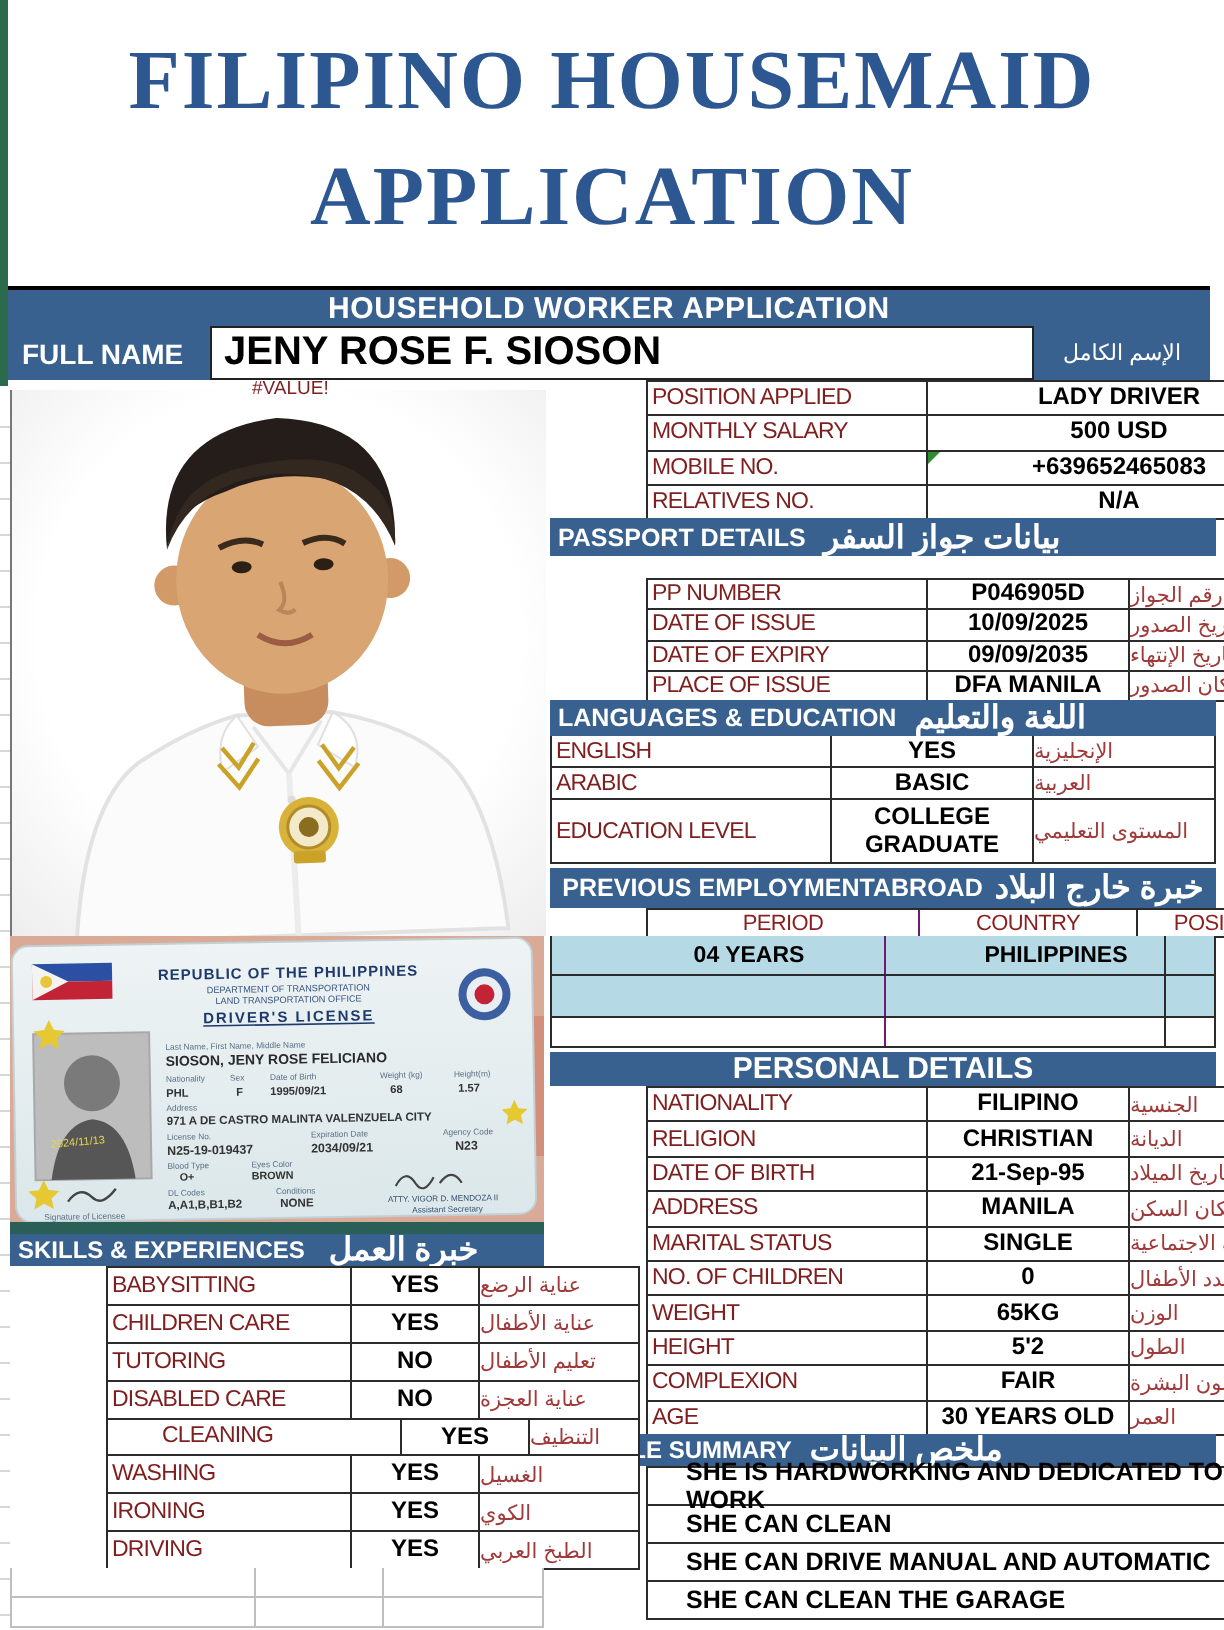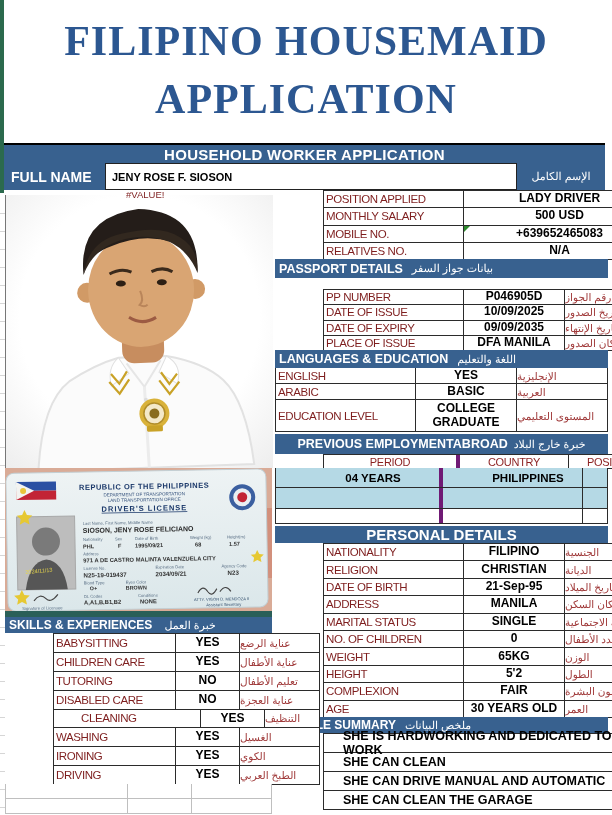--- a/index.html
+++ b/index.html
@@ -18,21 +18,21 @@
   
   .main-bar{position:absolute;left:4px;top:143px;width:601px;height:20px;
     background:#38618F;border-top:2px solid #000000;box-sizing:border-box;
     display:flex;align-items:center;justify-content:center;
     color:#fff;font-weight:bold;font-size:15px;letter-spacing:.3px;}
   
   .fn-row{position:absolute;left:4px;top:163px;width:601px;height:27px;display:flex;box-sizing:border-box;}
   .fn-label{width:101px;background:#38618F;color:#fff;font-weight:bold;font-size:14px;
     display:flex;align-items:center;padding-left:7px;box-sizing:border-box;}
   .fn-value{flex:1;background:#fff;border:1px solid #222;box-sizing:border-box;
-    display:flex;align-items:center;padding-left:6px;font-weight:bold;font-size:11px;color:#000;}
+    display:flex;align-items:center;padding-left:6px;font-weight:bold;font-size:20px;color:#000;}
   .fn-ar{width:88px;background:#38618F;color:#fff;font-size:11px;
     display:flex;align-items:center;justify-content:center;direction:rtl;}
   .err-text{position:absolute;left:126px;top:189px;font-size:9.5px;color:#7E1E1E;z-index:5;}
   
   .sec{position:absolute;box-sizing:border-box;}
   .rp{left:275px;width:333px;}
   .lp{left:5px;width:267px;}
   .trow{display:flex;box-sizing:border-box;background:#fff;
     border-bottom:1px solid #2b2b2b;border-left:1px solid #2b2b2b;border-right:1px solid #2b2b2b;
     align-items:center;}
@@ -42,26 +42,26 @@
     font-size:11.5px;letter-spacing:-0.4px;padding:0 0 0 2px;}
   .val{flex:0 0 101px;border-right:1px solid #2b2b2b;justify-content:center;text-align:center;
     font-weight:bold;font-size:12px;color:#000;position:relative;line-height:1.15;}
   .val.wide{flex:1;border-right:none;}
   .ar{flex:1;justify-content:flex-end;direction:rtl;color:#A03A3A;font-size:10.5px;padding:0 3px 0 0;}
   .flagged::before{content:"";position:absolute;left:0;top:0;width:0;height:0;
     border-top:6px solid #2e8b2e;border-right:6px solid transparent;}
   
   .bar{background:#38618F;color:#fff;font-weight:bold;font-size:12.5px;
     display:flex;align-items:center;box-sizing:border-box;padding-left:4px;gap:9px;}
-  .bar .bar-ar{font-weight:normal;font-size:11px;direction:rtl;}
+  .bar .bar-ar{font-weight:bold;font-size:16px;direction:rtl;}
   .bar.center{justify-content:center;padding-left:0;gap:6px;}
   
   .emp-h .cell{justify-content:center;color:#8B1F1F;font-size:11px;letter-spacing:-0.3px;}
   .emp-r .cell{justify-content:center;font-weight:bold;font-size:11.5px;color:#000;margin-left:31px;}
-  .c1{flex:0 0 136px;border-right:4px solid #701a75;}
+  .c1{flex:0 0 136px;border-right:1px solid #701a75;}
   .c2{flex:0 0 109px;border-right:1px solid #2b2b2b;}
   .c3{flex:1;}
   .bluebg{background:#B5D9E5;}
   
   .pline{font-weight:bold;font-size:12.5px;color:#000;padding-left:19px;}
   
   .sk .lbl{flex:0 0 122px;}
   .sk .val{flex:0 0 64px;}
   .empty-row{border-color:#bfbfbf;}
   .empty-row .lbl,.empty-row .val{border-right:1px solid #bfbfbf;}

